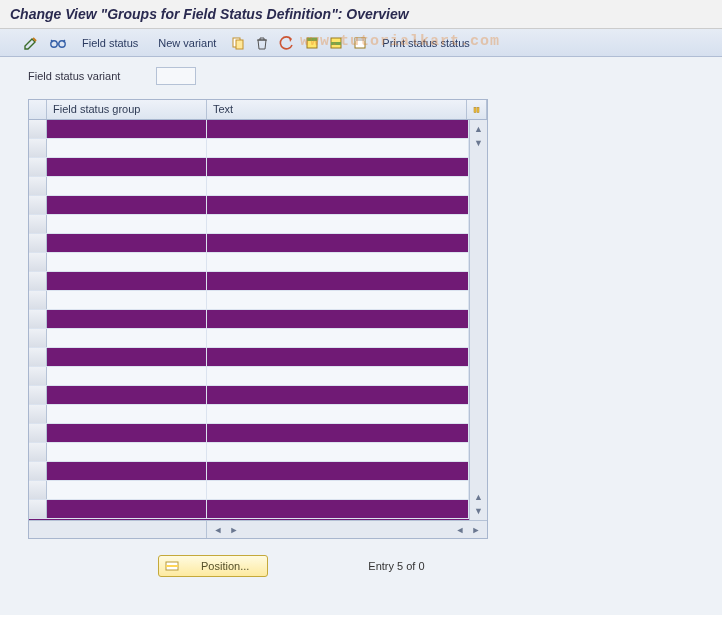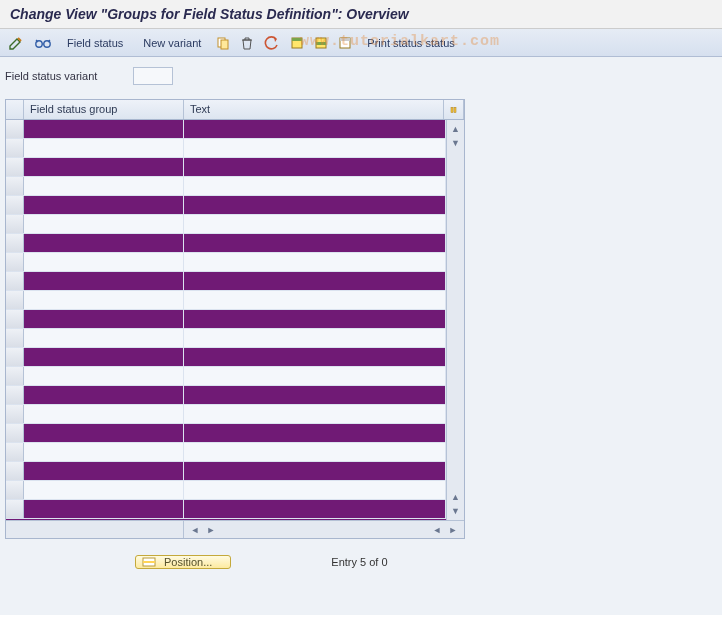--- a/index.html
+++ b/index.html
@@ -19,21 +19,21 @@
   .title-bar h1 {
     font-size: 14px;
     font-style: italic;
     font-weight: bold;
     color: #2a2a50;
   }
   .toolbar {
     display: flex;
     align-items: center;
     gap: 4px;
-    padding: 4px 5px;
+    padding: 4px 20px;
     background: linear-gradient(#e6ecf5, #d6e0ef);
     border-bottom: 1px solid #b0bdd4;
     height: 28px;
   }
   .tb-btn {
     display: inline-flex;
     align-items: center;
     justify-content: center;
     height: 20px;
     min-width: 20px;
@@ -43,21 +43,21 @@
     cursor: pointer;
   }
   .tb-text {
     font-size: 11px;
     color: #2a3a60;
     padding: 0 8px;
     cursor: pointer;
   }
   .content {
     background: #eef2f7;
-    padding: 10px 5px;
+    padding: 10px 28px;
     height: calc(100% - 60px);
   }
   .form-row {
     display: flex;
     align-items: center;
     gap: 8px;
     margin-bottom: 14px;
   }
   .form-label { color: #334; font-size: 11px; width: 120px; }
   .form-input {
@@ -155,22 +155,22 @@
   .footer-row {
     display: flex;
     align-items: center;
     margin-top: 16px;
     padding-left: 130px;
     gap: 100px;
   }
   .pos-btn {
     display: inline-flex;
     align-items: center;
-    gap: 8px;
-    height: 14px;
+    gap: 22px;
+    height: 22px;
     padding: 0 18px 0 6px;
     background: linear-gradient(#fffbe0, #fdeaa0);
     border: 1px solid #c4a93b;
     border-radius: 3px;
     cursor: pointer;
     font-size: 11px;
     color: #55502a;
   }
   .entry-count { font-size: 11px; color: #333; }
   svg { display: block; }

